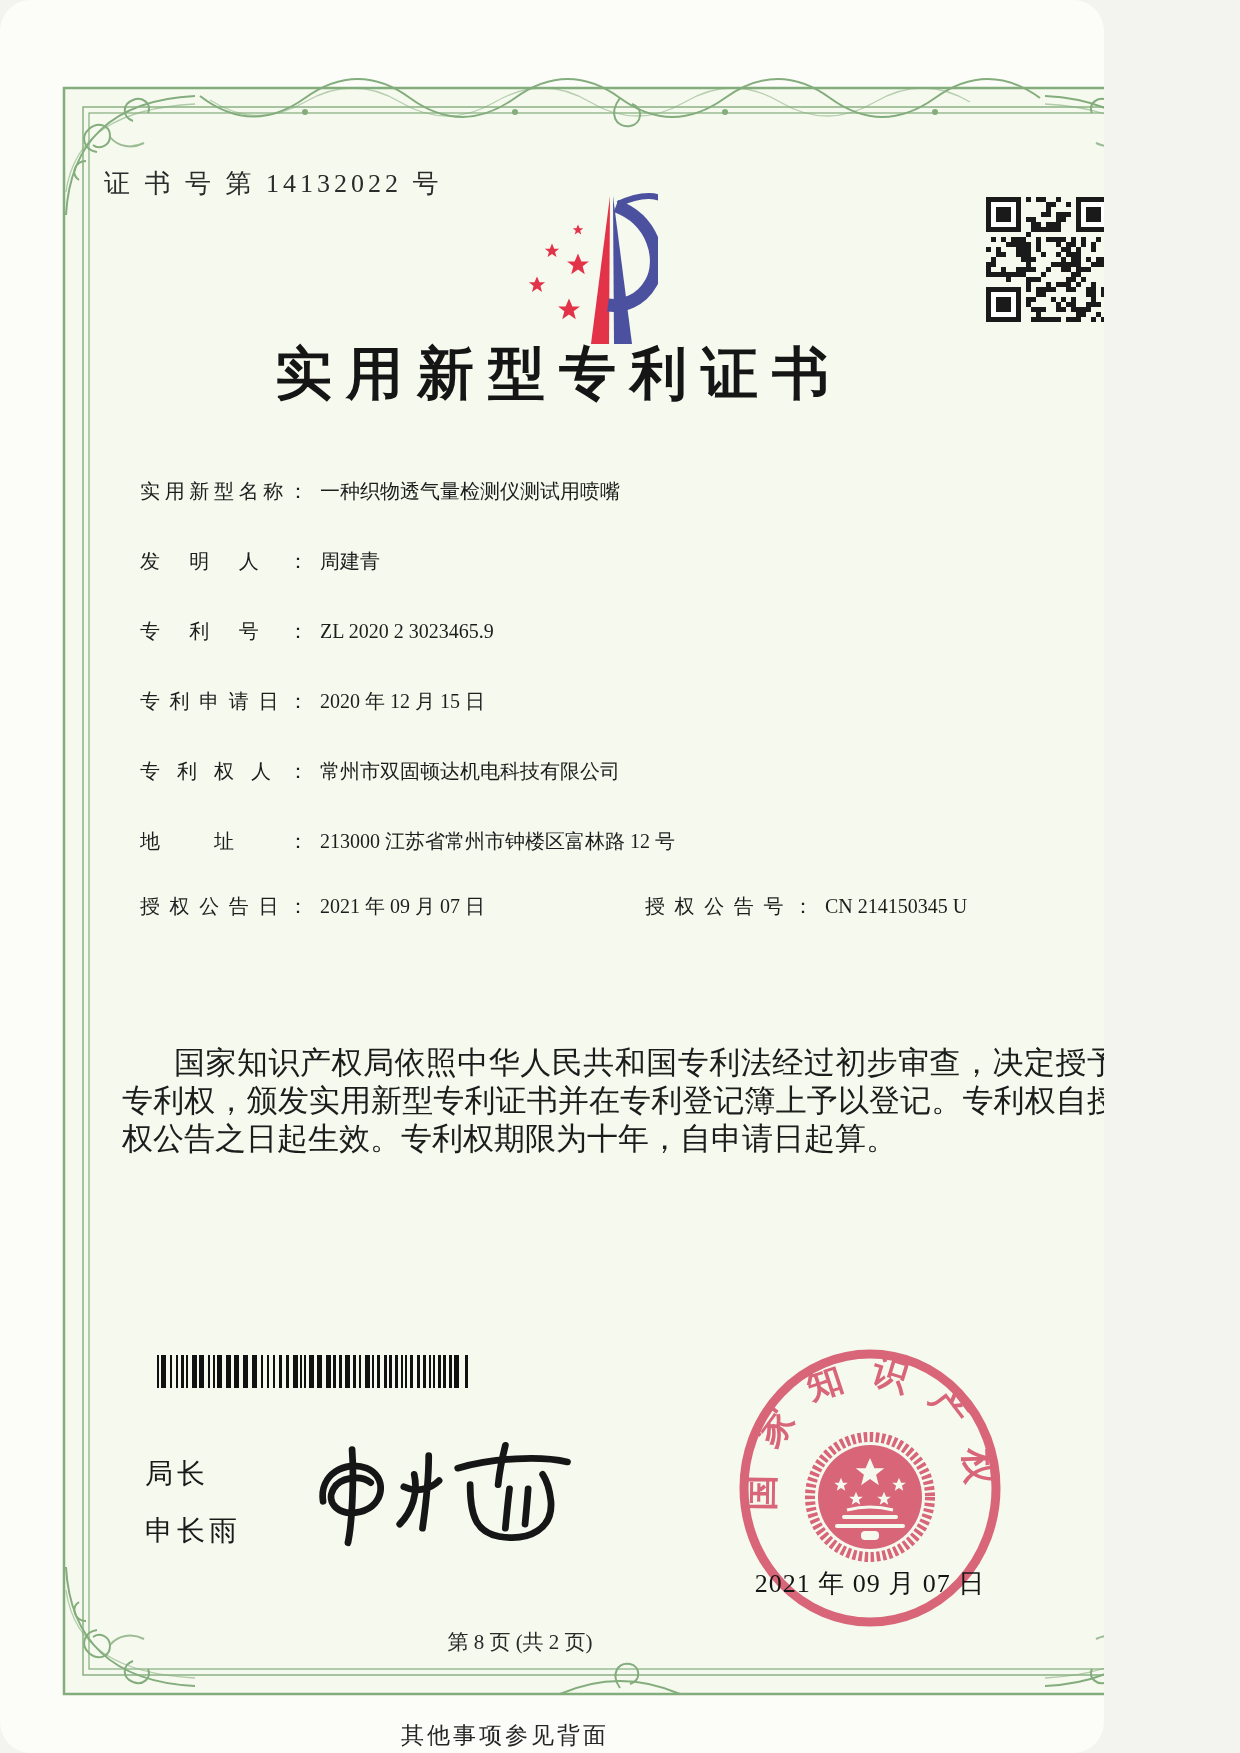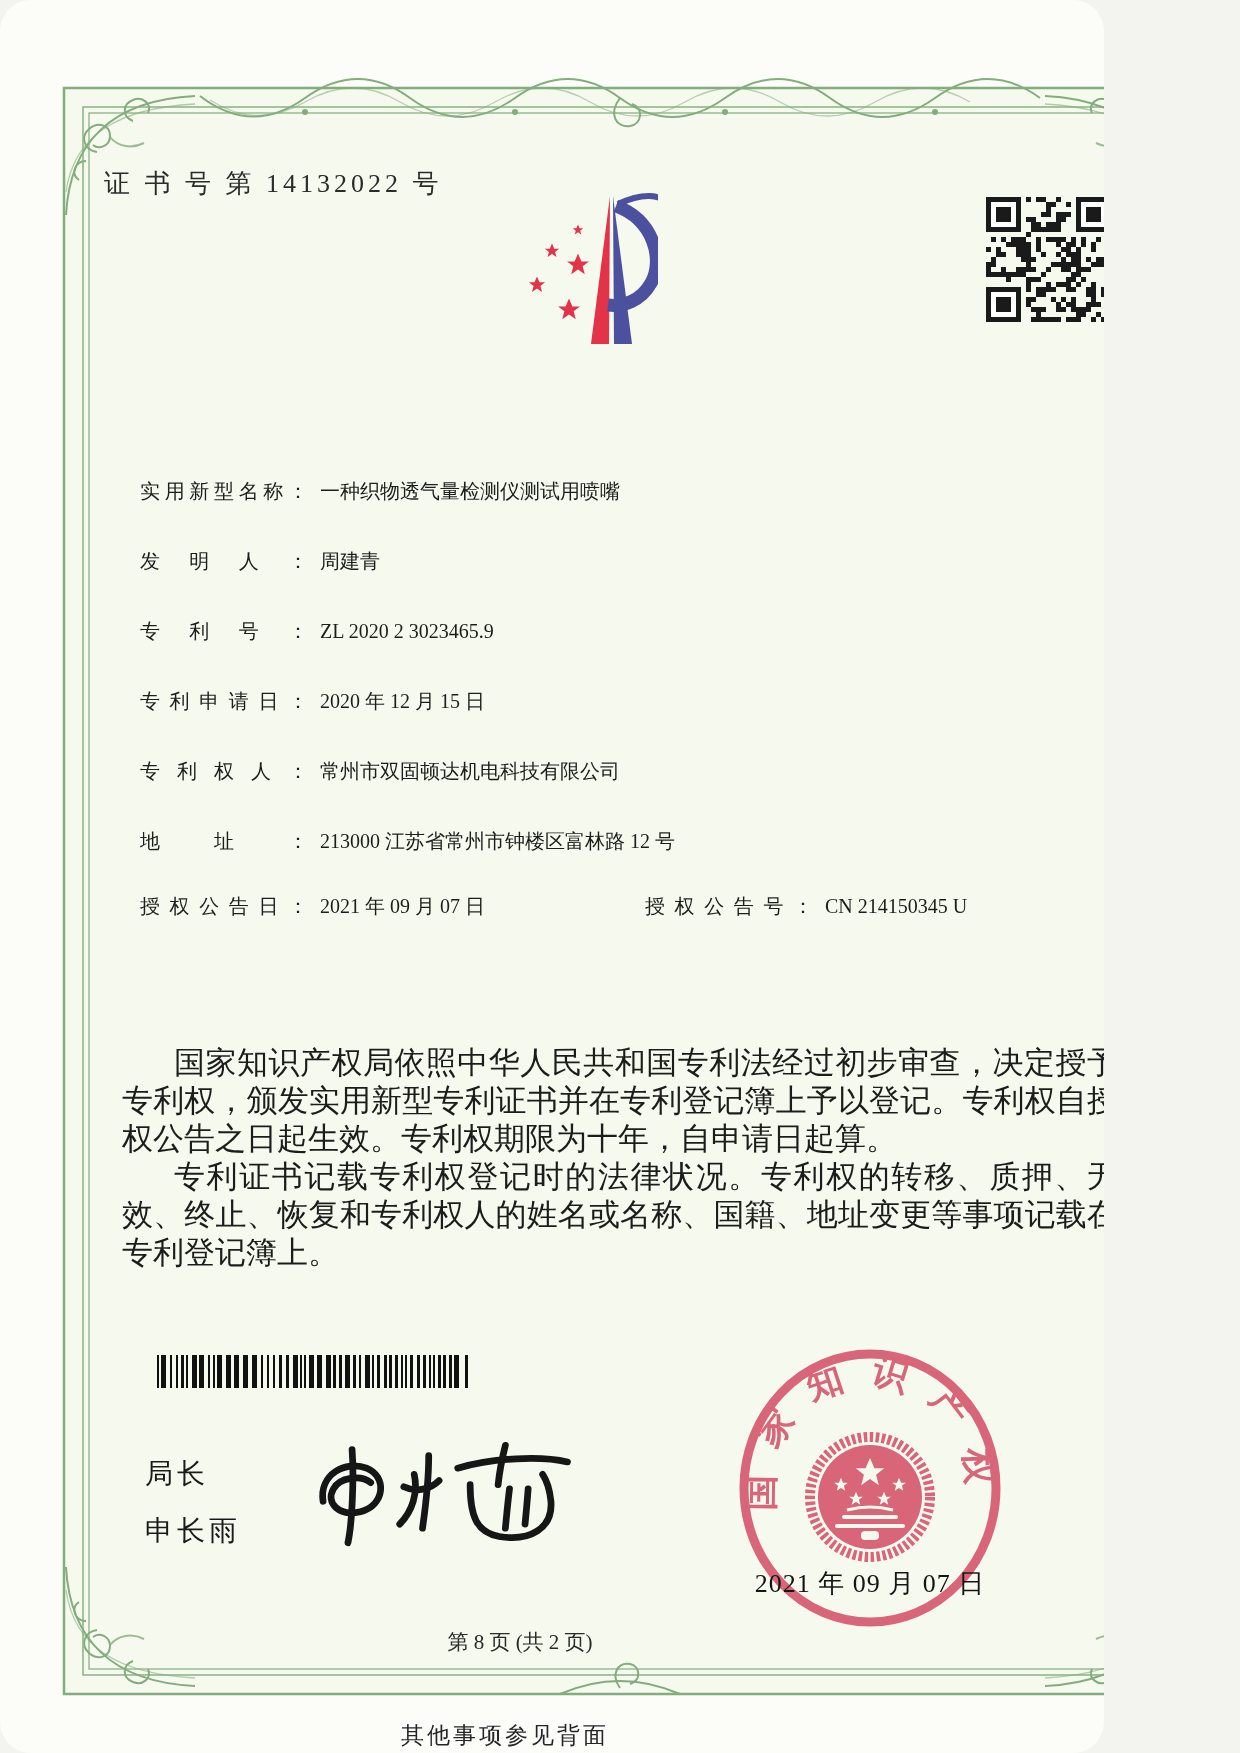--- a/index.html
+++ b/index.html
@@ -283,20 +283,21 @@
       <rect x="5" y="5" width="25" height="25" fill="#ffffff"></rect>
       <rect x="10" y="10" width="15" height="15" fill="#1a1a1a"></rect>
       <rect x="90" y="0" width="35" height="35" fill="#1a1a1a"></rect>
       <rect x="95" y="5" width="25" height="25" fill="#ffffff"></rect>
       <rect x="100" y="10" width="15" height="15" fill="#1a1a1a"></rect>
       <rect x="0" y="90" width="35" height="35" fill="#1a1a1a"></rect>
       <rect x="5" y="95" width="25" height="25" fill="#ffffff"></rect>
       <rect x="10" y="100" width="15" height="15" fill="#1a1a1a"></rect>
     </svg>
 
+  <h1 class="title">实用新型专利证书</h1>
 
   <div class="field-row" style="top:478px">
     <span class="flabel">实用新型名称：</span><span class="fvalue">一种织物透气量检测仪测试用喷嘴</span>
   </div>
   <div class="field-row" style="top:548px">
     <span class="flabel">发明人：</span><span class="fvalue">周建青</span>
   </div>
   <div class="field-row" style="top:618px">
     <span class="flabel">专利号：</span><span class="fvalue">ZL 2020 2 3023465.9</span>
   </div>
@@ -312,21 +313,20 @@
 
   <div class="field-row" style="top:893px">
     <span class="flabel">授权公告日：</span><span class="fvalue">2021 年 09 月 07 日</span>
   </div>
   <div class="field-row grant-right" style="top:893px">
     <span class="flabel">授权公告号：</span><span class="fvalue">CN 214150345 U</span>
   </div>
 
   <div class="paras">
     <p>国家知识产权局依照中华人民共和国专利法经过初步审查，决定授予专利权，颁发实用新型专利证书并在专利登记簿上予以登记。专利权自授权公告之日起生效。专利权期限为十年，自申请日起算。</p>
-    <p>专利证书记载专利权登记时的法律状况。专利权的转移、质押、无效、终止、恢复和专利权人的姓名或名称、国籍、地址变更等事项记载在专利登记簿上。</p>
   </div>
 
   <svg class="barcode-svg" viewBox="0 0 312 33" preserveAspectRatio="none">
       <rect x="0" y="0" width="2" height="33" fill="#111"></rect>
       <rect x="4" y="0" width="5" height="33" fill="#111"></rect>
       <rect x="13" y="0" width="2" height="33" fill="#111"></rect>
       <rect x="19" y="0" width="2" height="33" fill="#111"></rect>
       <rect x="24" y="0" width="3" height="33" fill="#111"></rect>
       <rect x="29" y="0" width="2" height="33" fill="#111"></rect>
       <rect x="35" y="0" width="5" height="33" fill="#111"></rect>

